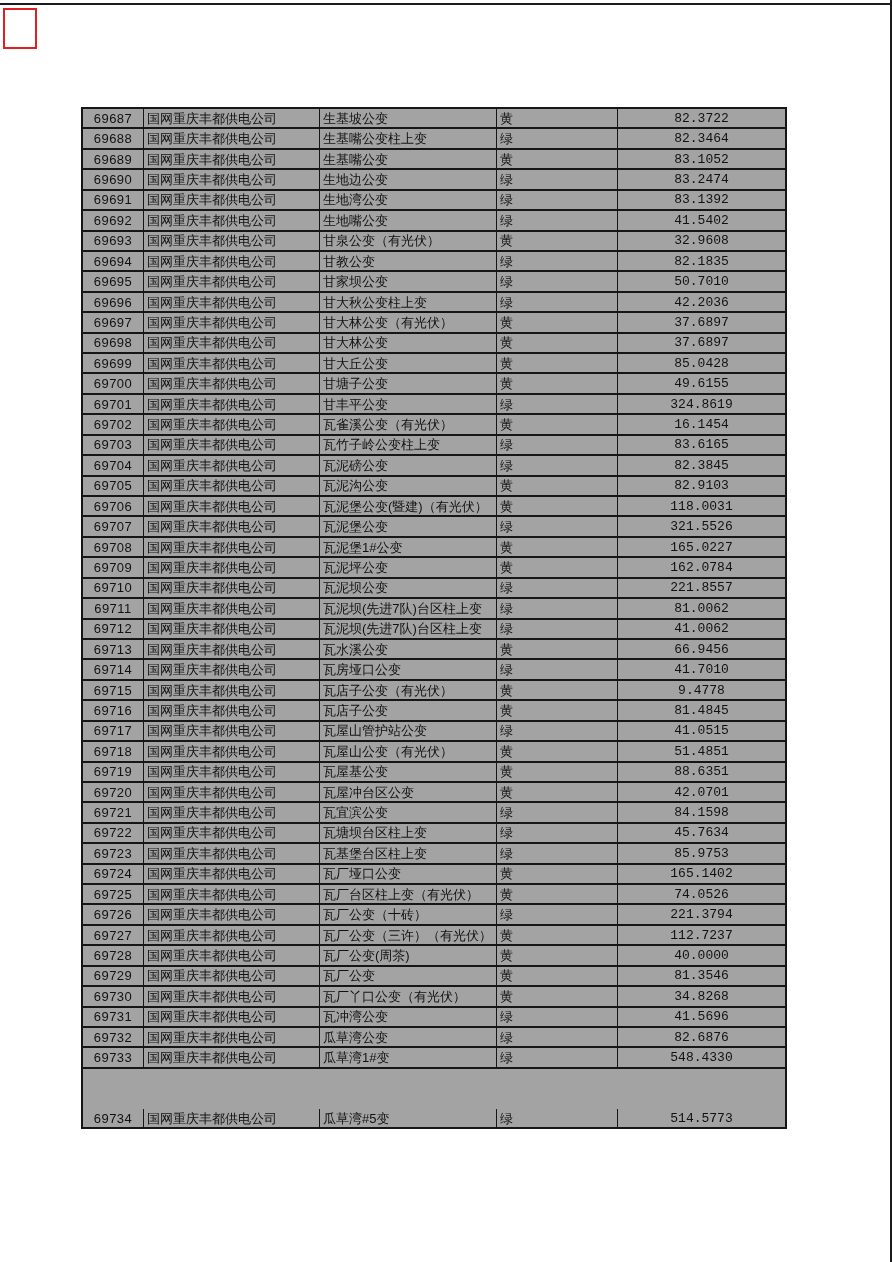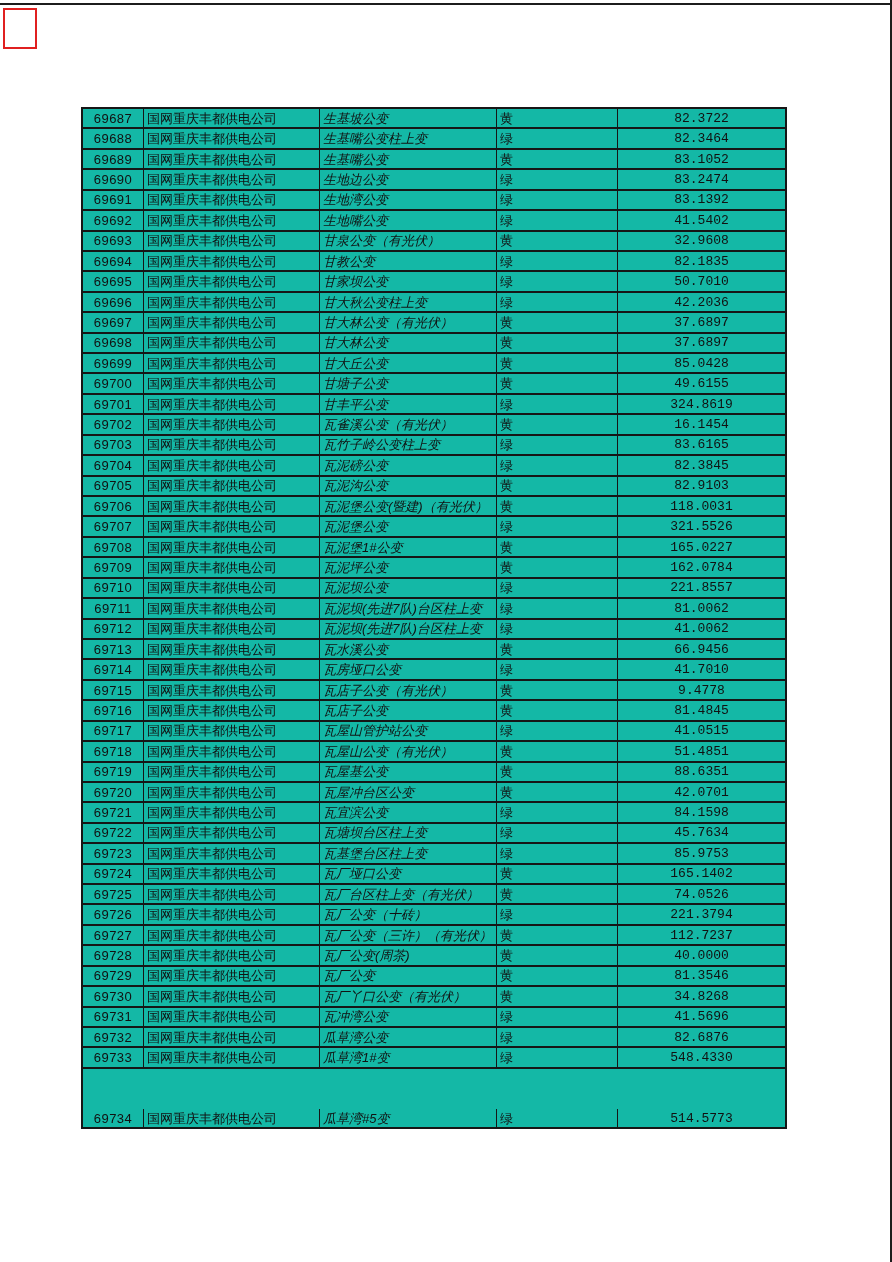--- a/index.html
+++ b/index.html
@@ -6,33 +6,33 @@
   body{
     width:892px;height:1262px;position:relative;background:#ffffff;
     font-family:"Liberation Sans", sans-serif;overflow:hidden;
   }
   .top-line{position:absolute;left:0;top:3px;width:892px;height:2px;background:#1c1c1c;}
   .right-line{position:absolute;right:0;top:0;width:2px;height:1262px;background:#1c1c1c;}
   .marker{position:absolute;left:3px;top:8px;width:30px;height:37px;border:2px solid #e02020;background:transparent;}
   #grid{
     position:absolute;left:81px;top:107px;width:706px;height:1022px;
     border:2px solid #161616;box-sizing:border-box;
-    display:flex;flex-direction:column;background:#14b8a6;
+    display:flex;flex-direction:column;background:#a3a3a3;
   }
   .row{flex:1;display:flex;border-bottom:2px solid #161616;box-sizing:border-box;min-height:0;}
   .row:last-child{border-bottom:none;margin-top:40px;}
   .cell{
     box-sizing:border-box;border-right:1px solid #161616;
     overflow:hidden;white-space:nowrap;
     display:flex;align-items:center;
     font-size:13px;color:#111;line-height:1;
   }
   .cell.id{width:61px;justify-content:center;letter-spacing:0.5px;}
   .cell.company{width:176px;padding-left:3px;font-family:Liberation Serif, serif;}
-  .cell.station{width:177px;padding-left:3px;font-style:italic;}
+  .cell.station{width:177px;padding-left:3px;}
   .cell.status{width:121px;padding-left:3px;}
   .cell.value{flex:1;justify-content:center;border-right:none;font-family:Liberation Mono, monospace;}
 </style>
 </head>
 <body>
 
 <div class="top-line"></div>
 <div class="right-line"></div>
 <div class="marker"></div>
 

